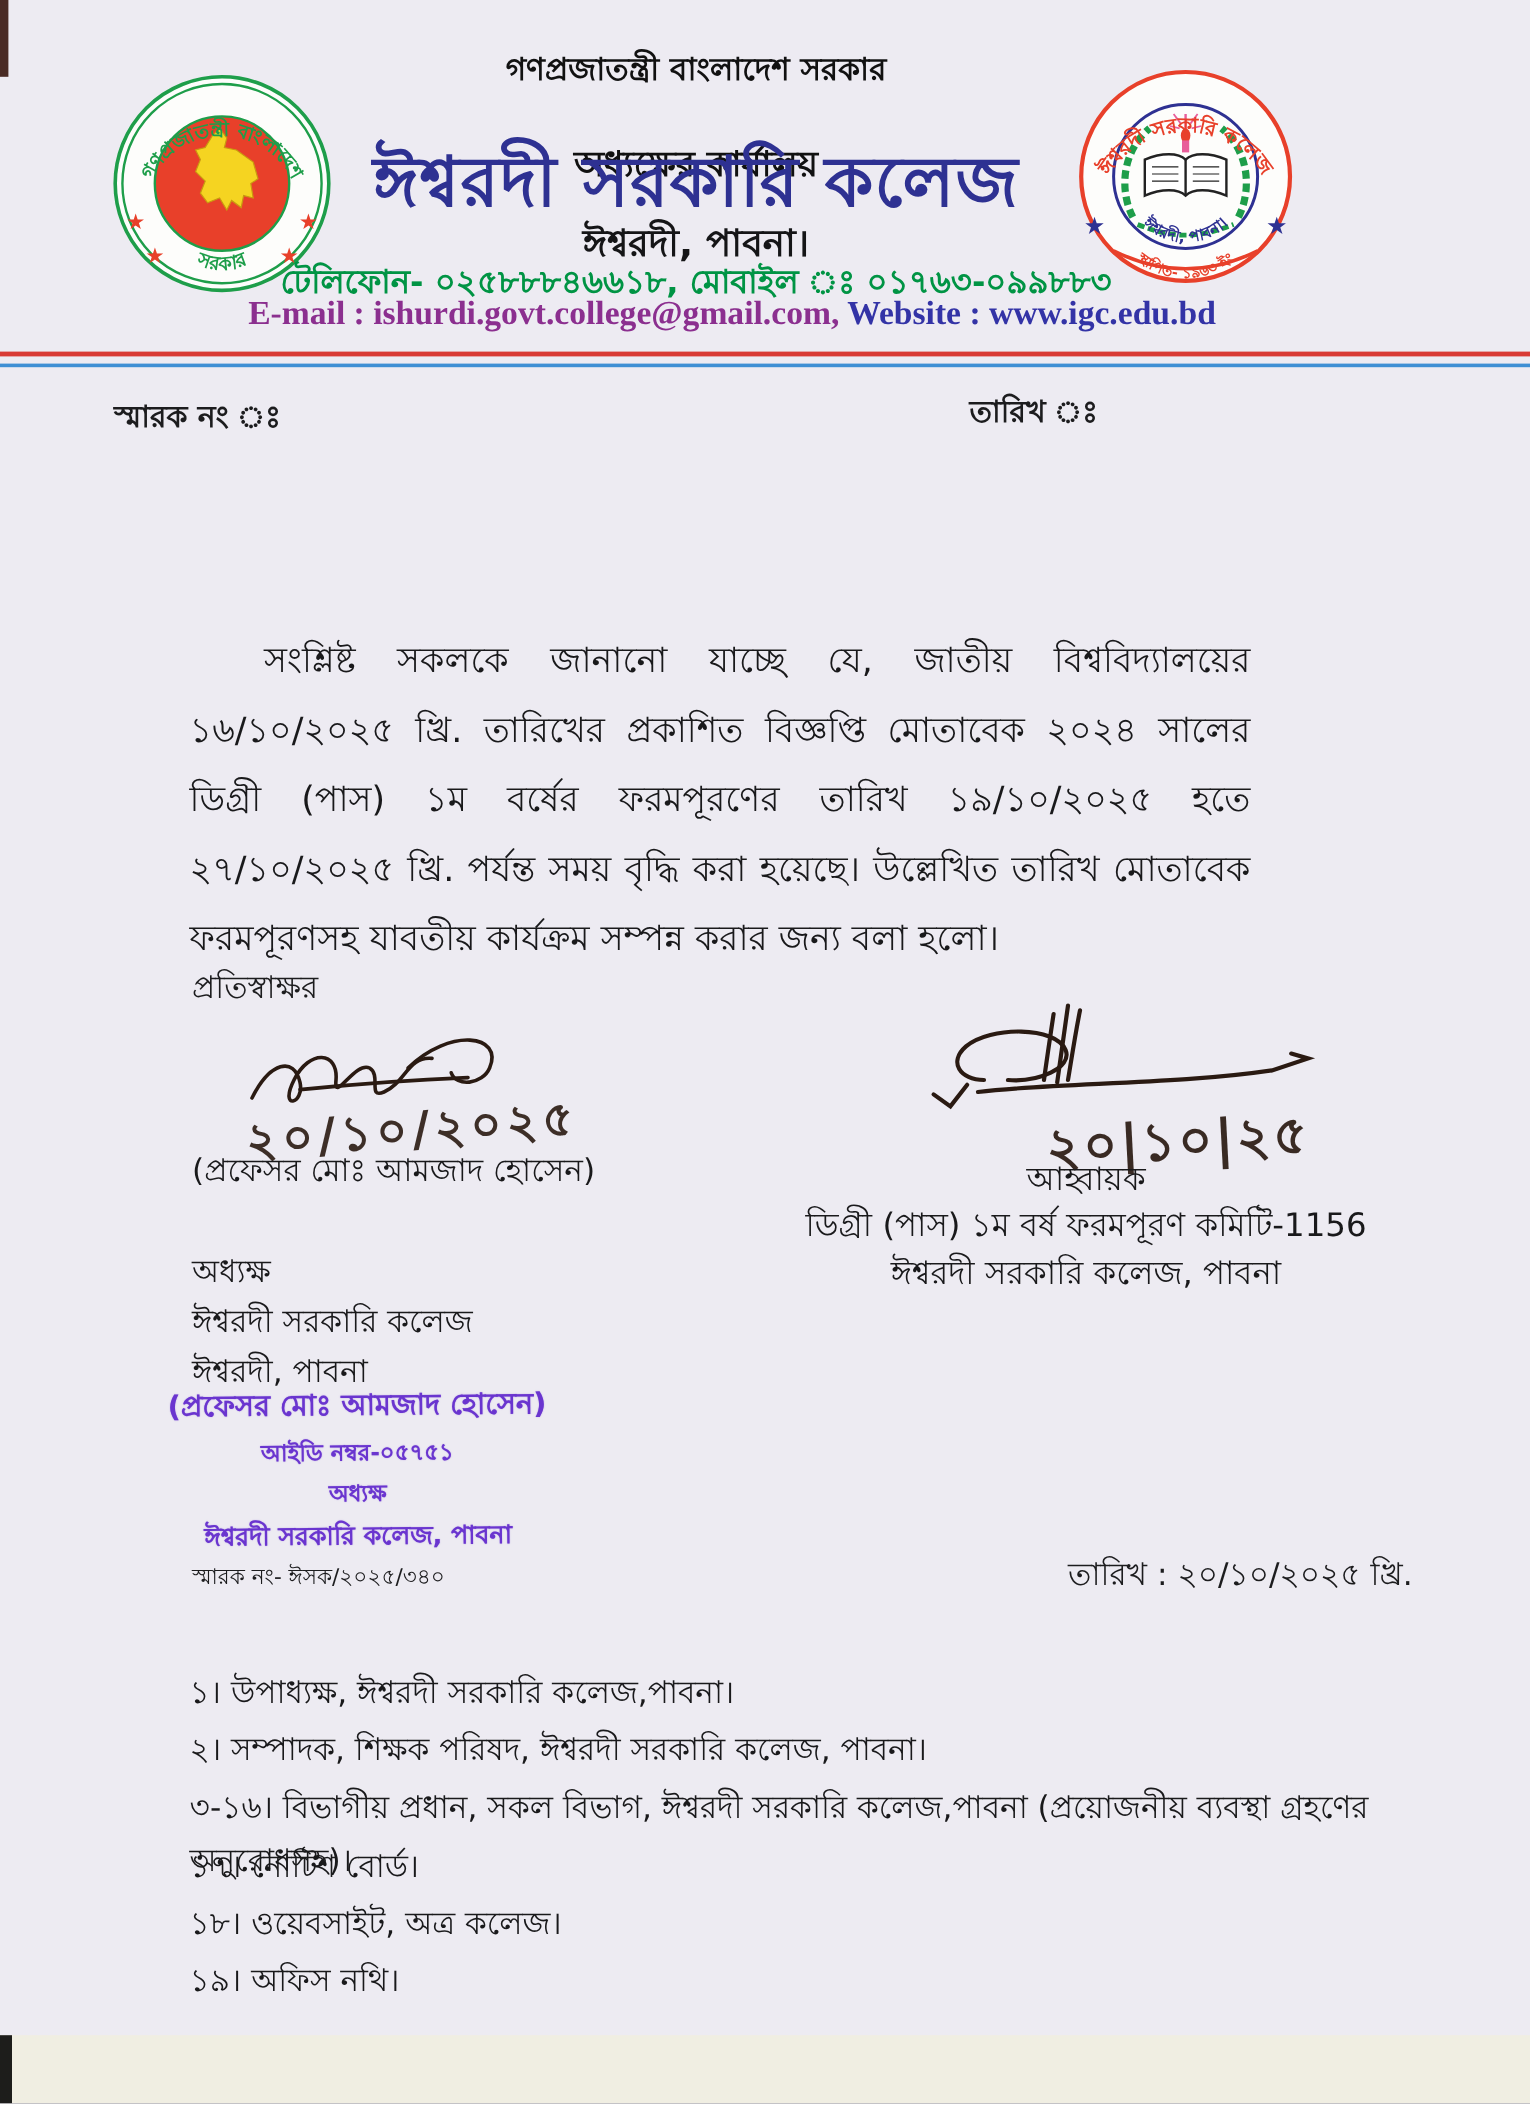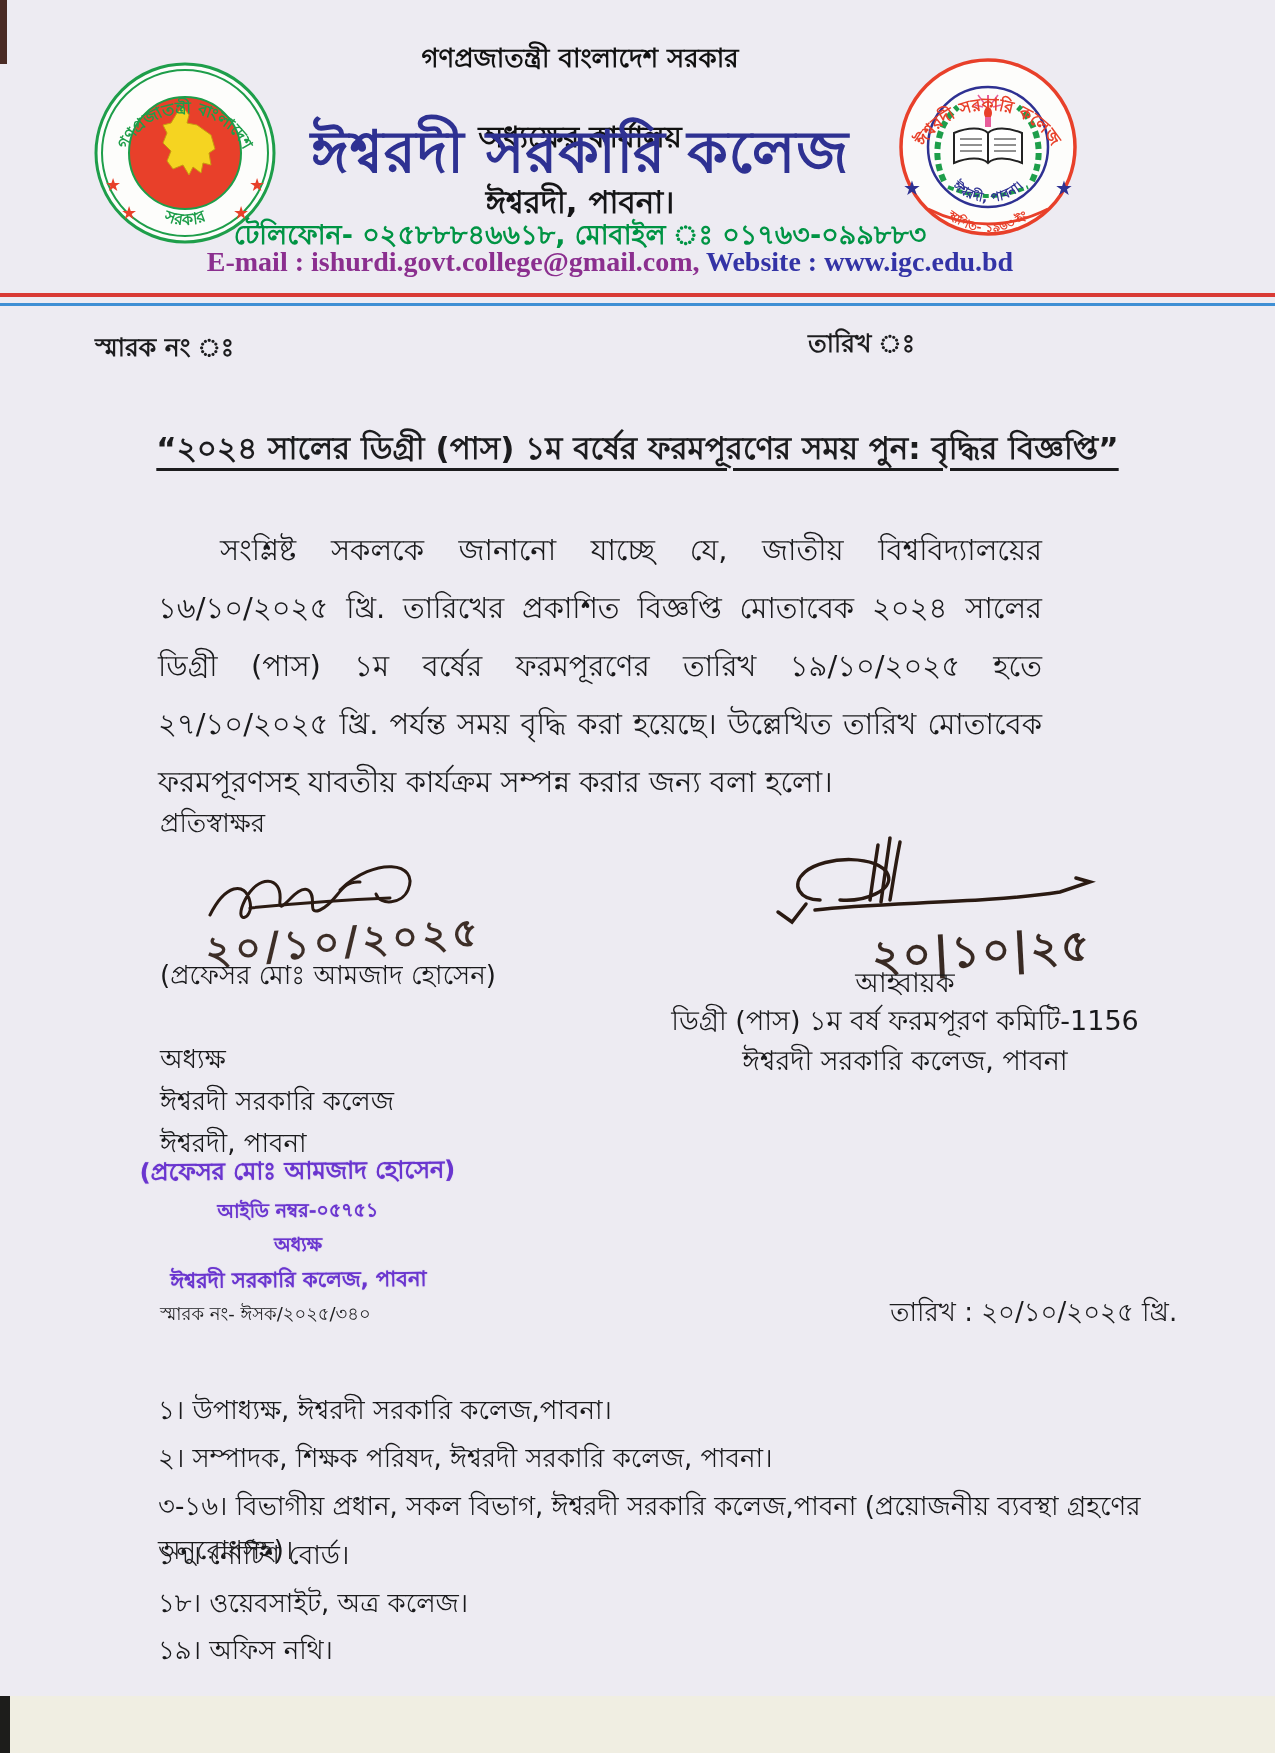--- a/index.html
+++ b/index.html
@@ -197,21 +197,20 @@
   <div class="hdr-center" id="email-line">
     <span class="email-part">E-mail : ishurdi.govt.college@gmail.com,</span><span class="website-part"> Website : www.igc.edu.bd</span>
   </div>
 
   <div id="divider-red"></div>
   <div id="divider-blue"></div>
 
   <div id="memo-label">স্মারক নং ঃ</div>
   <div id="date-label">তারিখ ঃ</div>
 
-  <div id="notice-title">“২০২৪ সালের ডিগ্রী (পাস) ১ম বর্ষের ফরমপূরণের সময় পুন: বৃদ্ধির বিজ্ঞপ্তি”</div>
   <p id="notice-body">সংশ্লিষ্ট সকলকে জানানো যাচ্ছে যে, জাতীয় বিশ্ববিদ্যালয়ের ১৬/১০/২০২৫ খ্রি. তারিখের প্রকাশিত বিজ্ঞপ্তি মোতাবেক ২০২৪ সালের ডিগ্রী (পাস) ১ম বর্ষের ফরমপূরণের তারিখ ১৯/১০/২০২৫ হতে ২৭/১০/২০২৫ খ্রি. পর্যন্ত সময় বৃদ্ধি করা হয়েছে। উল্লেখিত তারিখ মোতাবেক ফরমপূরণসহ যাবতীয় কার্যক্রম সম্পন্ন করার জন্য বলা হলো।</p>
 
   <div id="countersign-label">প্রতিস্বাক্ষর</div>
 
   <div id="left-signature">
     <svg width="320" height="110" viewBox="0 0 320 110">
       <g fill="none" stroke="#2a1a12" stroke-width="3" stroke-linecap="round">
         <path d="M20,55 C35,25 55,20 60,42 C64,60 42,66 55,40 C68,14 92,16 90,40 C88,60 106,24 118,30 C128,36 116,56 130,50 C148,42 150,20 170,22"></path>
         <path d="M150,30 C185,-4 230,2 218,30 C212,44 190,46 186,34"></path>
         <path d="M60,48 C100,44 150,40 200,38"></path>

